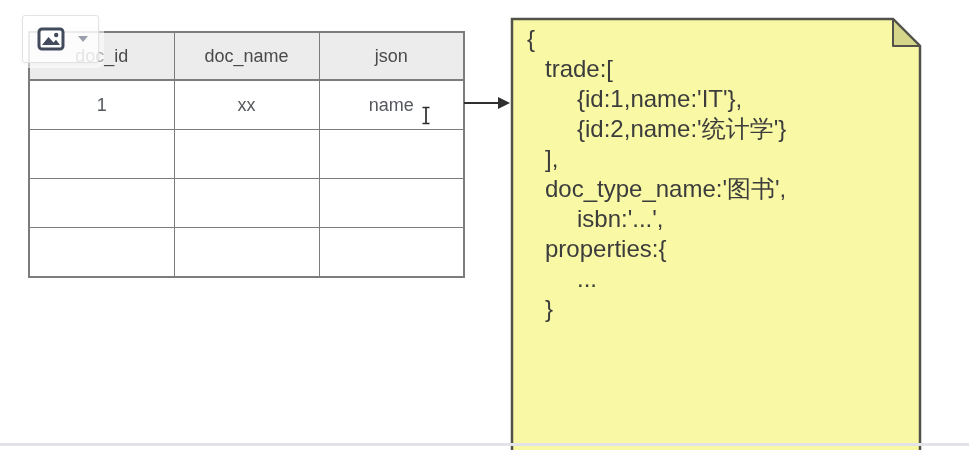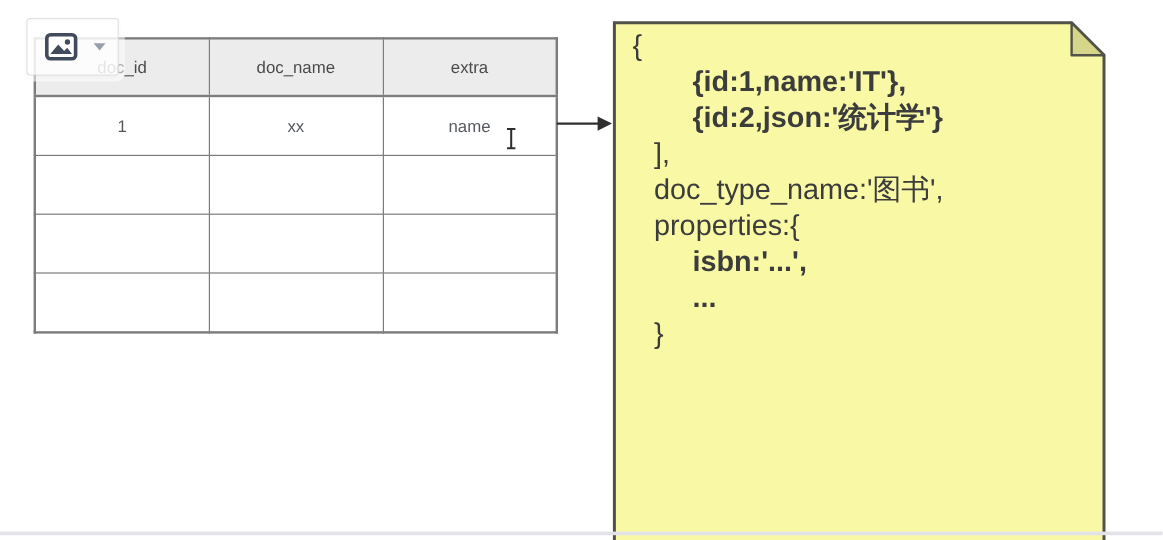--- a/index.html
+++ b/index.html
@@ -14,21 +14,21 @@
   }
   
   table.grid{
     position:absolute; left:28px; top:31px; width:437px;
     border-collapse:collapse; table-layout:fixed;
     border:2px solid var(--table-border);
   }
   table.grid th, table.grid td{
     border:1.5px solid var(--table-border);
     text-align:center; vertical-align:middle;
-    font-weight:400; font-size:14px; padding:0;
+    font-weight:400; font-size:18px; padding:0;
     overflow:hidden; white-space:nowrap;
   }
   table.grid th{ background:var(--header-bg); color:var(--header-text); height:46px; border-bottom-width:2px;}
   table.grid td{ color:var(--cell-text); height:48px; background:#fff;}
   
   .float-btn{
     position:absolute; left:22px; top:15px; width:77px; height:48px;
     background:rgba(255,255,255,0.85); border:1px solid #e2e2e2; border-radius:3px;
     box-shadow:0 0 0 5px rgba(255,255,255,0.55), 0 1px 4px rgba(0,0,0,0.07);
     display:flex; align-items:center; padding:0 8px 0 14px; box-sizing:border-box;
@@ -42,39 +42,39 @@
   .arrow-svg{ position:absolute; left:462px; top:94px; z-index:2; }
   
   .note{ position:absolute; left:510px; top:17px; width:412px; height:433px; z-index:1; }
   .note-shape{ position:absolute; left:0; top:0; }
   .note-text{
     position:absolute; left:17px; top:7px; width:380px;
     font-size:24px; line-height:30px; color:var(--note-text); white-space:nowrap;
   }
   .note-line.ind-0{ padding-left:0; }
   .note-line.ind-1{ padding-left:18px; }
-  .note-line.ind-2{ padding-left:50px;font-weight:bold; }
+  .note-line.ind-2{ padding-left:50px; }
   
   .ibeam{ position:absolute; left:420px; top:106px; z-index:4; }
   .bottom-rule{
     position:absolute; left:0; top:443px; width:969px; height:3px;
     background:var(--bottom-rule); z-index:9;
   }
 </style>
 </head>
 <body>
 
 <div id="stage">
 
   <table class="grid">
     <thead>
       <tr id="grid-head">
           <th>doc_id</th>
           <th>doc_name</th>
-          <th>extra</th>
+          <th>json</th>
         </tr>
     </thead>
     <tbody id="grid-body">
         <tr>
           <td>1</td>
           <td>xx</td>
           <td>name</td>
         </tr>
         <tr>
           <td></td>
@@ -110,26 +110,27 @@
     <polygon points="36,3 48,9 36,15" fill="#2f2f2f"></polygon>
   </svg>
 
   <div class="note">
     <svg class="note-shape" width="412" height="433" viewBox="0 0 412 433">
       <path d="M2 433 L2 2 L383 2 L410 29 L410 433" fill="#f8f8a5" stroke="#52524a" stroke-width="2.5"></path>
       <path d="M383 2 L410 29 L383 29 Z" fill="#d6d68a" stroke="#52524a" stroke-width="2" stroke-linejoin="round"></path>
     </svg>
     <div class="note-text" id="note-text">
         <div class="note-line ind-0">{</div>
+        <div class="note-line ind-1">trade:[</div>
         <div class="note-line ind-2">{id:1,name:'IT'},</div>
-        <div class="note-line ind-2">{id:2,json:'统计学'}</div>
+        <div class="note-line ind-2">{id:2,name:'统计学'}</div>
         <div class="note-line ind-1">],</div>
         <div class="note-line ind-1">doc_type_name:'图书',</div>
+        <div class="note-line ind-2">isbn:'...',</div>
         <div class="note-line ind-1">properties:{</div>
-        <div class="note-line ind-2">isbn:'...',</div>
         <div class="note-line ind-2">...</div>
         <div class="note-line ind-1">}</div>
       </div>
   </div>
 
   <svg class="ibeam" width="12" height="19">
     <path d="M2.5 1.5 H9.5 M6 1.5 V17.5 M2.5 17.5 H9.5" stroke="#2d2d2d" stroke-width="1.7" fill="none"></path>
   </svg>
 
   <div class="bottom-rule"></div>

